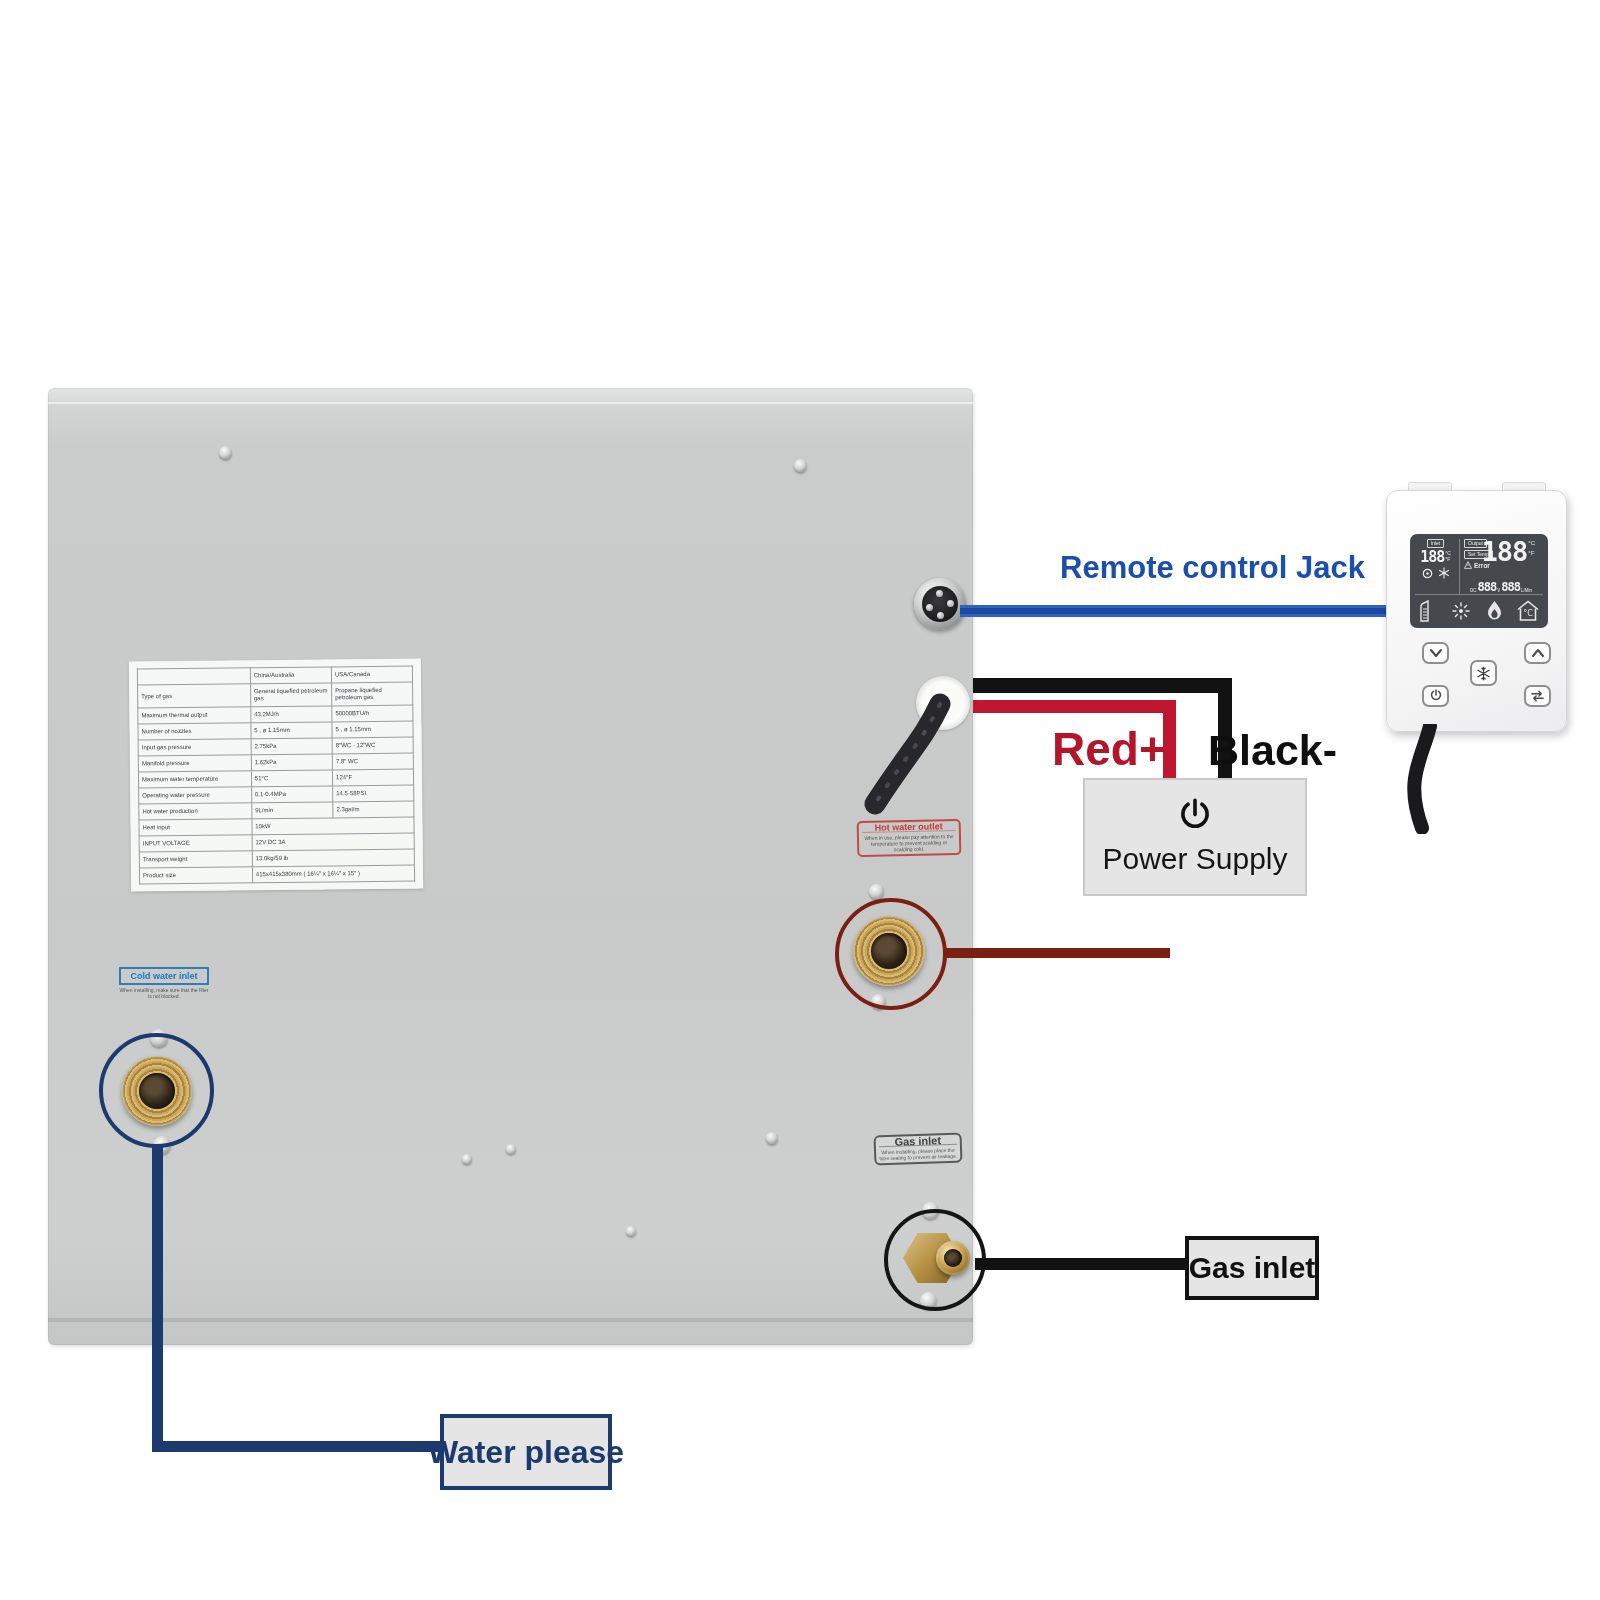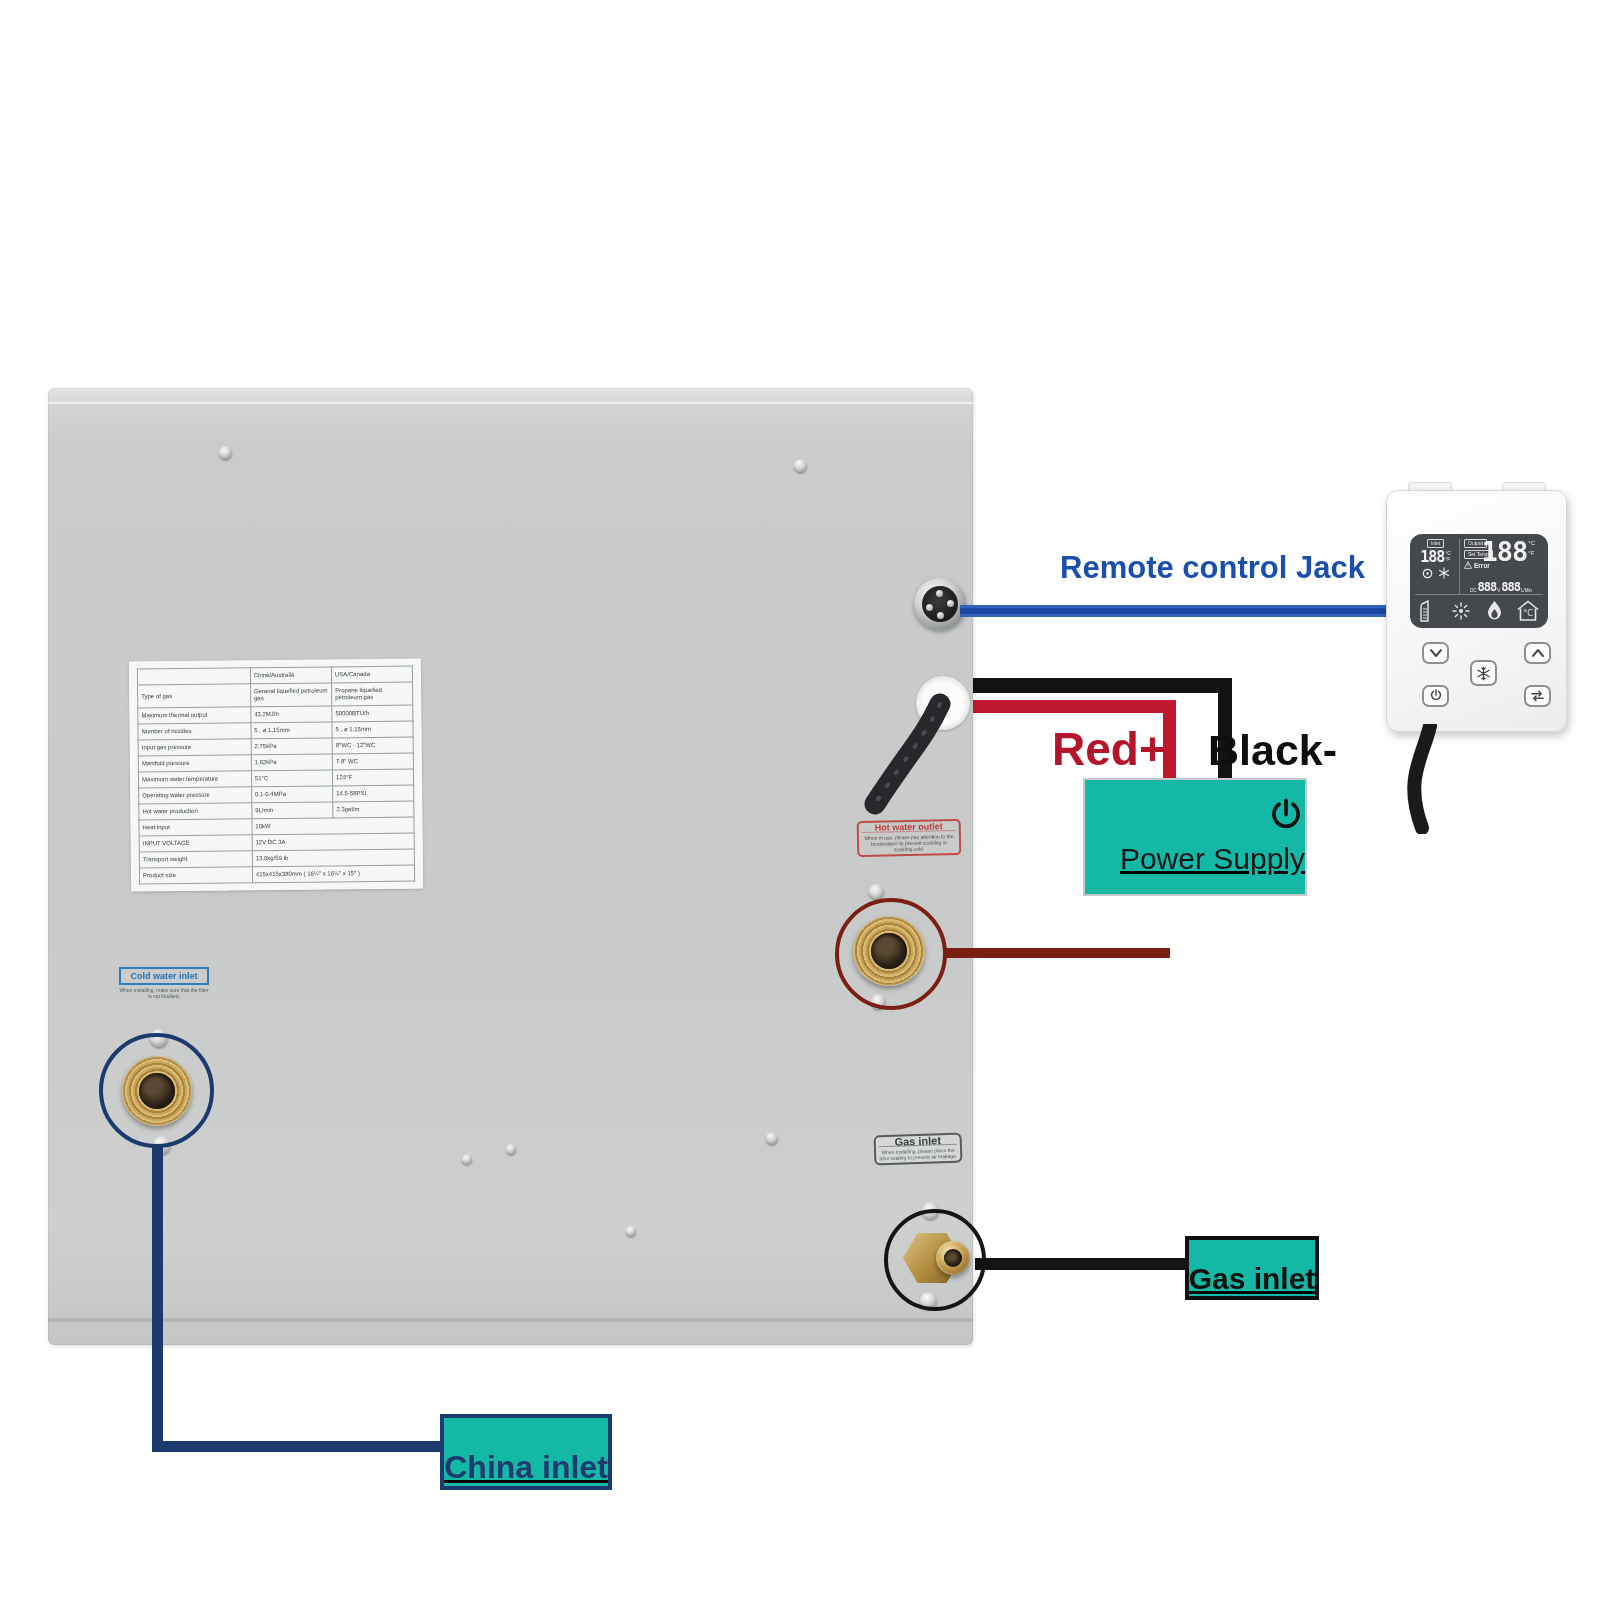--- a/index.html
+++ b/index.html
@@ -62,29 +62,29 @@
   .jack-pin{position:absolute;width:7px;height:7px;border-radius:50%;
         background:radial-gradient(circle at 35% 30%,#f0f0f0,#b9b9b9 60%,#8f8f8f);}
   .grommet{position:absolute;left:916px;top:676px;width:54px;height:54px;border-radius:50%;
         background:radial-gradient(circle,#fbfbfa 0 55%,#e3e4e3 70%,#d0d2d1);box-shadow:0 1px 3px rgba(0,0,0,.2);}
 
   
   .line{position:absolute;}
 
   
   .bigtxt{position:absolute;font-weight:bold;white-space:nowrap;}
-  .annbox{position:absolute;background:#14b8a6;display:flex;align-items:flex-end;justify-content:center;
-          font-weight:bold;white-space:nowrap;text-decoration:underline;}
+  .annbox{position:absolute;background:#e5e5e5;display:flex;align-items:center;justify-content:center;
+          font-weight:bold;white-space:nowrap;}
 
   
   .remote{position:absolute;left:1386px;top:490px;width:181px;height:242px;}
   .remote-tab{position:absolute;top:-8px;width:44px;height:12px;background:#f4f4f4;border:1px solid #dcdcdc;border-radius:3px;}
   .remote-body{position:absolute;inset:0;background:linear-gradient(160deg,#ffffff,#f4f4f5 70%,#ececee);
         border:1px solid #d6d6d8;border-radius:12px;box-shadow:2px 4px 9px rgba(0,0,0,.22);}
-  .lcd{position:absolute;left:24px;top:44px;width:138px;height:94px;background:#45484d;border-radius:12px;
+  .lcd{position:absolute;left:24px;top:44px;width:138px;height:94px;background:#45484d;border-radius:7px;
        padding:5px 5px 3px 5px;color:#ececec;}
   .lcd-main{display:flex;height:56px;border-bottom:1px solid #7e8186;}
   .lcd-left{width:45px;border-right:1px solid #7e8186;padding:0 3px 0 0;display:flex;flex-direction:column;align-items:center;}
   .tag{border:1px solid #d9d9d9;font-size:5px;line-height:7px;padding:0 3px;border-radius:1px;color:#ececec;white-space:nowrap;}
   .dig{font-family:"DejaVu Sans Mono",monospace;font-weight:bold;color:#f2f2f2;}
   .sm-dig-row{display:flex;align-items:flex-start;margin-top:2px;}
   .sm-dig{font-size:15px;line-height:15px;letter-spacing:-1px;}
   .unit-col{display:flex;flex-direction:column;font-size:5px;line-height:6px;margin-left:1px;color:#ececec;}
   .lcd-icons-sm{display:flex;gap:5px;margin-top:2px;align-items:center;}
   .lcd-right{flex:1;position:relative;padding-left:4px;}
@@ -260,21 +260,21 @@
     </svg>
     <span style="font-weight:normal;font-size:30px;color:#151515;">Power Supply</span>
   </div>
 
 
   <div class="annbox" style="left:1185px;top:1236px;width:134px;height:64px;border:4px solid #111;">
     <span style="font-size:30px;color:#111;">Gas inlet</span>
   </div>
 
   <div class="annbox" style="left:440px;top:1414px;width:172px;height:76px;border:4px solid #1d3a6e;">
-    <span style="font-size:32px;color:#1d3a6e;">China inlet</span>
+    <span style="font-size:32px;color:#1d3a6e;">Water please</span>
   </div>
 
   <div class="remote">
     <div class="remote-tab" style="left:22px;"></div>
     <div class="remote-tab" style="left:116px;"></div>
     <div class="remote-body"></div>
 
     <div class="lcd">
       <div class="lcd-main">
         <div class="lcd-left">

